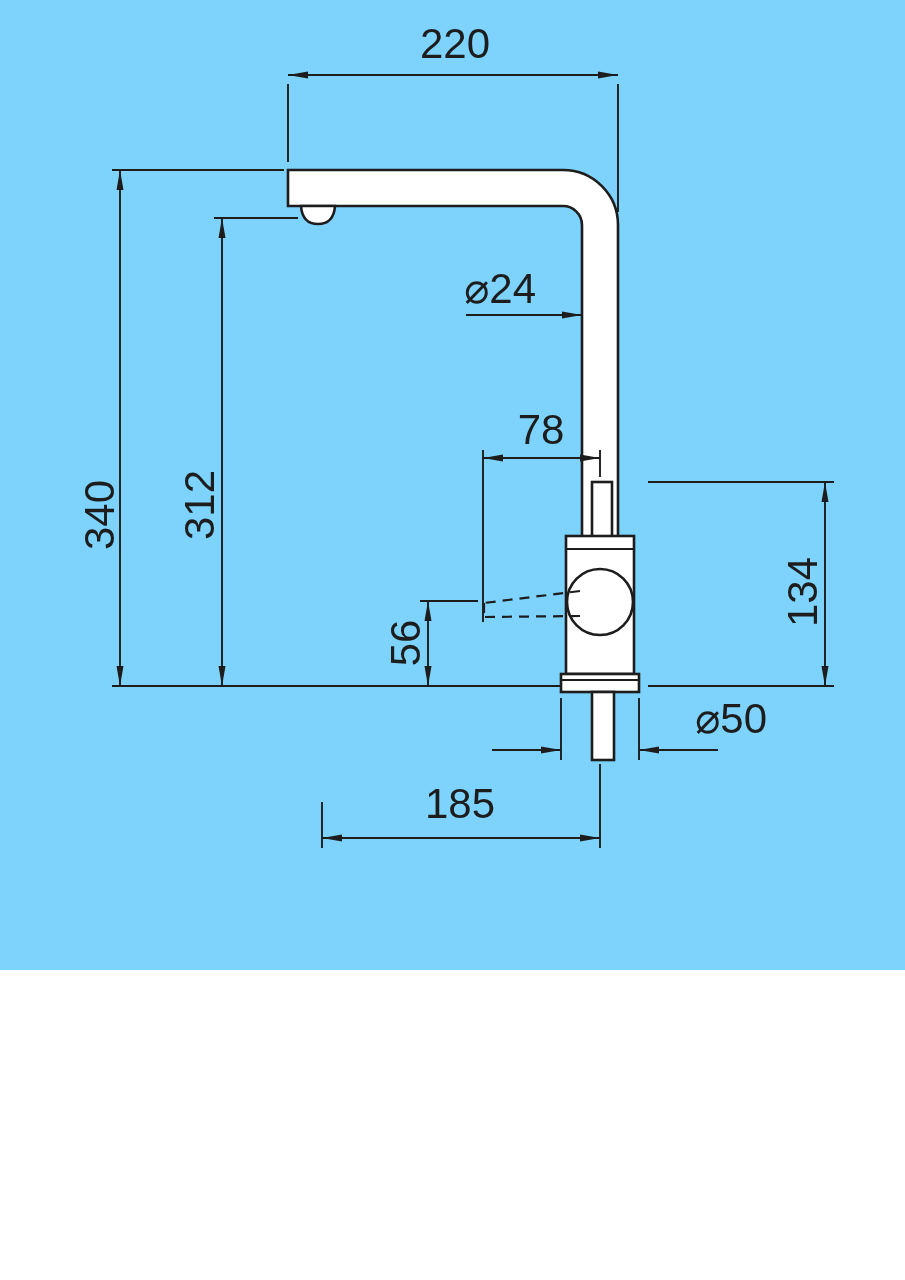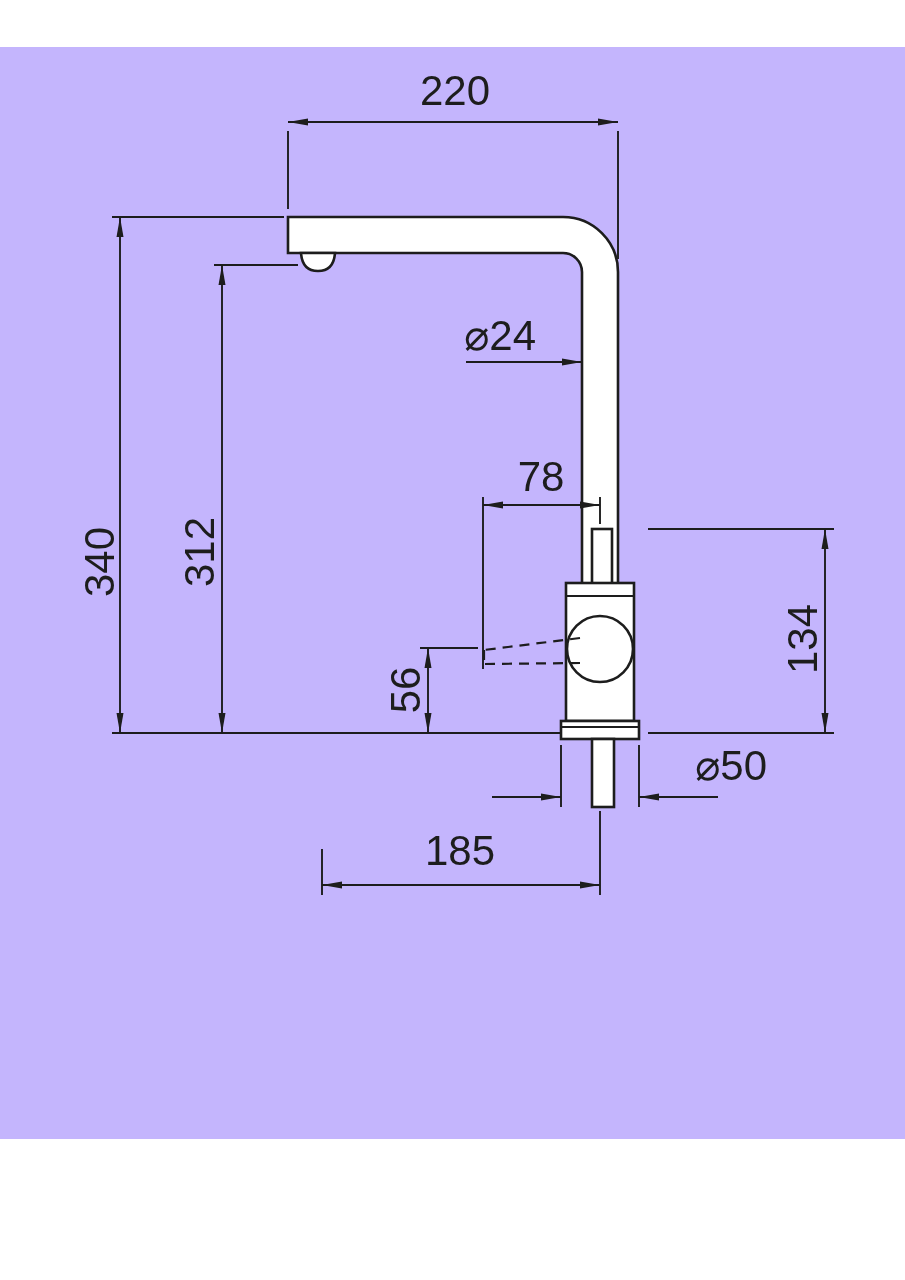--- a/index.html
+++ b/index.html
@@ -3,24 +3,23 @@
 <meta charset="utf-8">
 <style>
   html, body {
     margin: 0;
     padding: 0;
     background: #ffffff;
   }
   .canvas {
     position: relative;
     width: 905px;
-    height: 1092px;
-    background: #c4b5fd;
+    height: 970px;
+    background: #7dd3fc;
     overflow: hidden;
-    margin-top: 47px;
   }
   svg {
     display: block;
   }
   .dim-text {
     font-family: "Liberation Sans", "DejaVu Sans", sans-serif;
     font-size: 42px;
     fill: #1d1d1d;
   }
   .obj {

